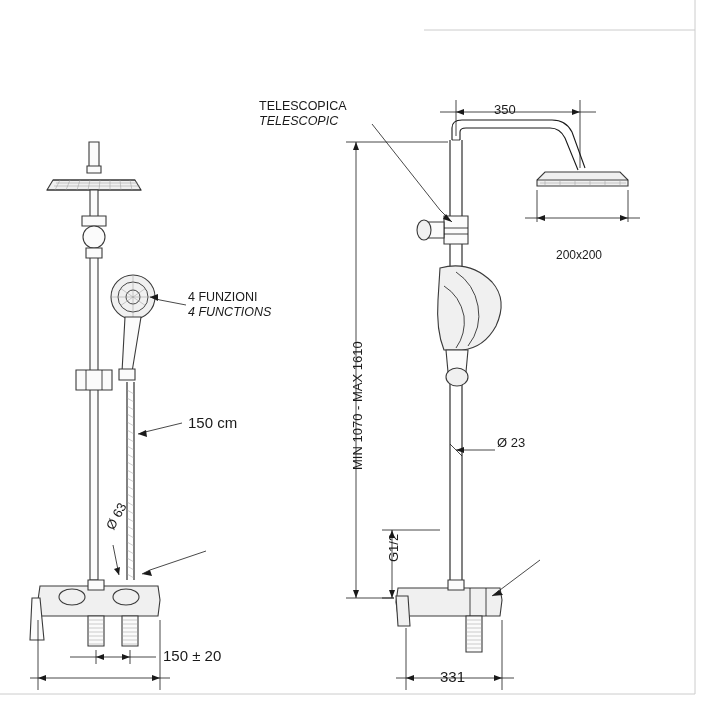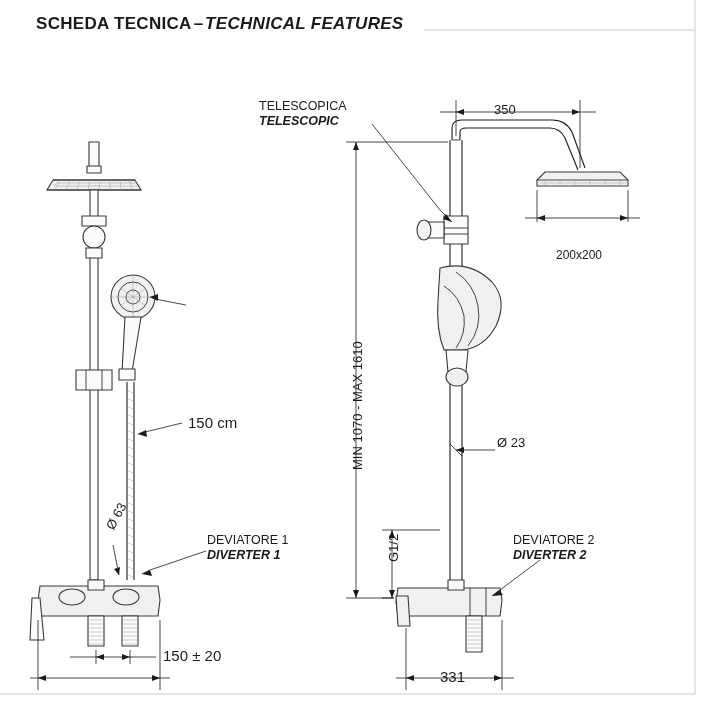--- a/index.html
+++ b/index.html
@@ -44,21 +44,21 @@
     font-style: italic;
     letter-spacing: 0.3px;
   }
   
   .lbl {
     position: absolute;
     font-size: 12.5px;
     line-height: 15px;
     white-space: nowrap;
   }
-  .lbl .it { font-style: italic; font-weight: bold; }
+  .lbl .it { font-style: italic; }
   .dim {
     position: absolute;
     font-size: 13px;
     white-space: nowrap;
   }
   .vert {
     position: absolute;
     font-size: 13px;
     white-space: nowrap;
     transform-origin: 0 0;
@@ -71,23 +71,20 @@
   .prod { stroke: #3a3a3a; fill: #fbfbfb; stroke-width: 1.1; }
   .prodf { stroke: #3a3a3a; fill: #f0f0f0; stroke-width: 1.1; }
   .hatch { stroke: #9a9a9a; stroke-width: 0.5; }
   .border { stroke: #cccccc; stroke-width: 1; fill: none; }
 </style>
 </head>
 <body>
 
 <div id="sheet">
 
-  <div class="header">
-    <span class="t1">SCHEDA TECNICA</span><span class="dash">–</span><span class="t2">TECHNICAL FEATURES</span>
-  </div>
 
   <svg width="720" height="720">
 
     <path class="border" d="M 695 0 L 695 694 L 0 694"></path>
     <path class="border" d="M 424 30 L 695 30"></path>
 
     <g>
 
       <path class="prod" d="M 89 142 L 99 142 L 99 168 L 89 168 Z"></path>
       <path class="prod" d="M 87 166 L 101 166 L 101 173 L 87 173 Z"></path>
@@ -266,32 +263,28 @@
         <path d="M 502 678 L 494 675 L 494 681 Z" fill="#1a1a1a"></path>
       </g>
     </g>
   </svg>
 
   <div class="lbl" style="left:259px; top:99px;">
     <div>TELESCOPICA</div>
     <div class="it">TELESCOPIC</div>
   </div>
 
+  <div class="lbl" style="left:188px; top:290px;">
+    <div>4 FUNZIONI</div>
+    <div class="it">4 FUNCTIONS</div>
+  </div>
 
   <div class="dim" style="left:188px; top:414px; font-size:15px;">150 cm</div>
 
-  <div class="lbl" style="left:207px; top:533px;">
-    <div>DEVIATORE 1</div>
-    <div class="it">DIVERTER 1</div>
-  </div>
-
-  <div class="lbl" style="left:513px; top:533px;">
-    <div>DEVIATORE 2</div>
-    <div class="it">DIVERTER 2</div>
-  </div>
+
 
   <div class="dim" style="left:494px; top:102px;">350</div>
   <div class="dim" style="left:556px; top:208px; font-size:12px;margin-top:40px;">200x200</div>
 
   <div class="vert" style="left:350px; top:470px;">MIN 1070 - MAX 1610</div>
 
   <div class="dim" style="left:497px; top:435px;">Ø 23</div>
 
   <div class="vert" style="left:386px; top:562px;">G1/2</div>
 

